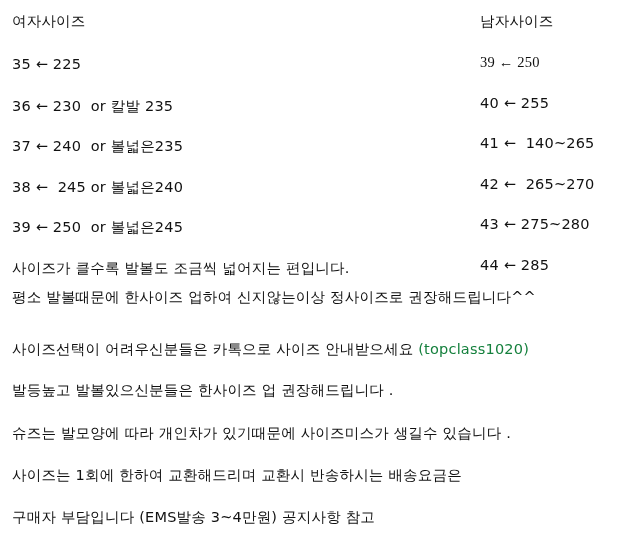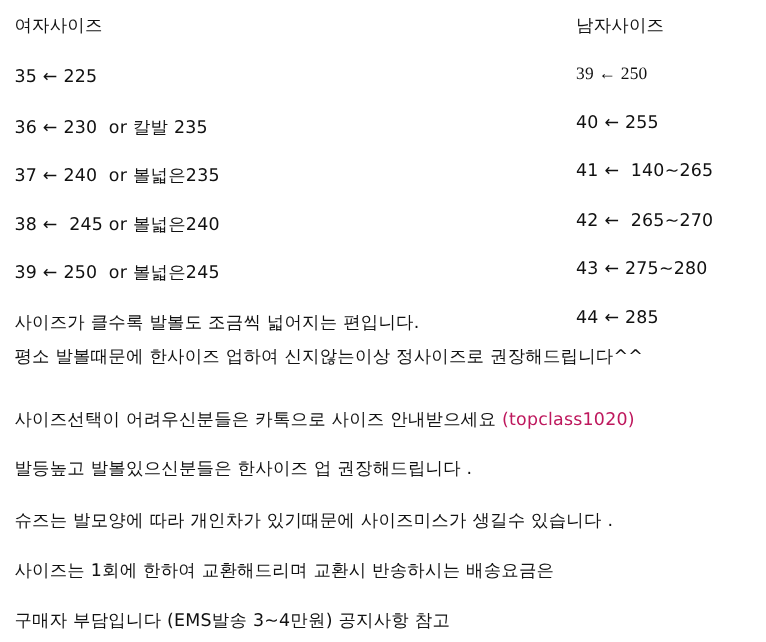--- a/index.html
+++ b/index.html
@@ -33,21 +33,21 @@
   .col-right {
     left: 480px;
   }
   .hdr {
     font-size: 14.5px;
   }
   .note {
     color: #111111;
   }
   .inline-red {
-    color: #be185d;
+    color: #15803d;
   }
 </style>
 </head>
 <body>
 
 <div class="page">
 
   <div class="line col-left hdr" style="top:12px;">여자사이즈</div>
 
   <div class="line col-left" style="top:56px;">35 ← 225</div>

